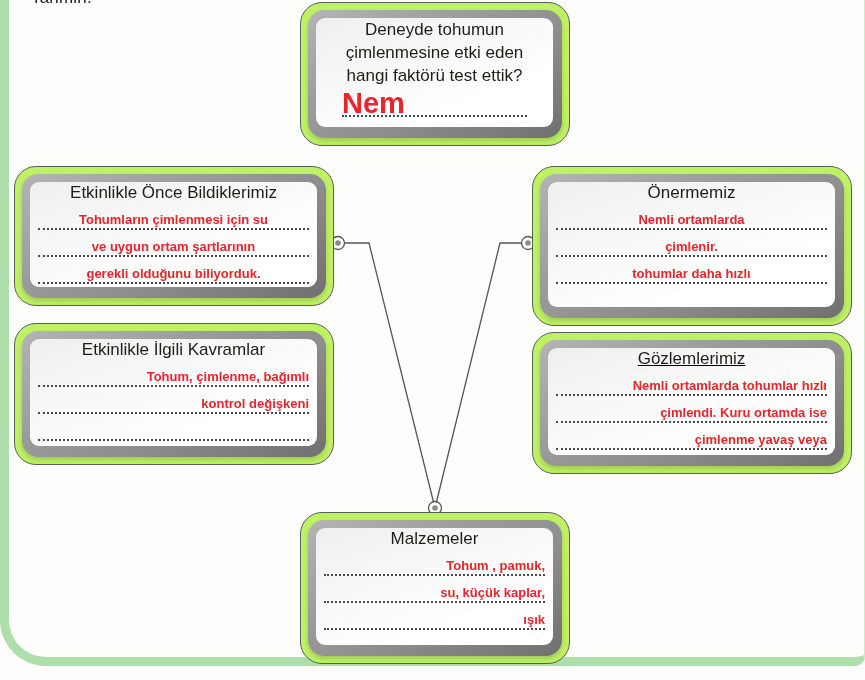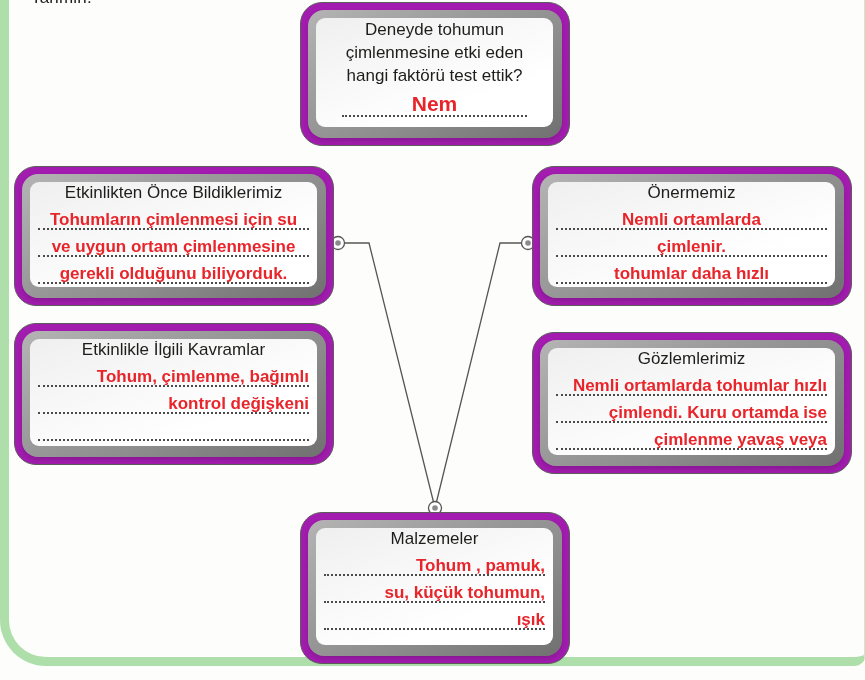--- a/index.html
+++ b/index.html
@@ -50,21 +50,21 @@
     width: 865px;
     height: 680px;
   }
 
   
   .node {
     position: absolute;
     box-sizing: border-box;
     border: 1px solid #5c5c5c;
     border-radius: 22px;
-    background: #a21caf;
+    background: #bef264;
     padding: 7px;
   }
   .node .frame {
     position: relative;
     height: 100%;
     box-sizing: border-box;
     border-radius: 16px;
     background: linear-gradient(150deg, #b4b4b4 0%, #9a9a9a 38%, #8e8e8e 60%, #707070 100%);
     padding: 8px 9px 11px 8px;
     box-shadow: 0 3px 5px rgba(0,0,0,0.16);
@@ -97,52 +97,52 @@
     height: 27px;
     border-bottom: 2px dotted #4a4a4a;
     box-sizing: border-box;
   }
   .ln span {
     position: absolute;
     left: 0;
     right: 0;
     bottom: -2px;
     color: #e8252a;
-    font-size: 17px;
+    font-size: 13px;
     font-weight: bold;
     line-height: 20px;
     white-space: nowrap;
   }
   .ln span.c { text-align: center; }
   .ln span.l { text-align: right; }
 
   
   .answer-line {
     position: relative;
     margin: 2px 26px 0 26px;
     height: 26px;
     border-bottom: 2px dotted #4a4a4a;
   }
   .answer-line span {
     position: absolute;
     left: 0; right: 0;
     bottom: -1px;
-    text-align: center;
+    text-align: left;
     color: #e8252a;
-    font-size: 21px;
+    font-size: 29px;
     font-weight: bold;
     line-height: 25px;
   }
 
   
   #node-question { left: 300px; top: 2px;   width: 270px; height: 144px; }
   #node-prior    { left: 14px;  top: 166px; width: 320px; height: 140px; }
-  #node-claim    { left: 532px; top: 166px; width: 320px; height: 140px; }
+  #node-claim    { left: 532px; top: 166px; width: 320px; height: 160px; }
   #node-concepts { left: 14px;  top: 323px; width: 320px; height: 142px; }
-  #node-obs      { left: 532px; top: 332px; width: 320px; height: 142px; }
+  #node-obs      { left: 532px; top: 332px; width: 320px; height: 142px; text-decoration: underline; }
   #node-materials{ left: 300px; top: 512px; width: 270px; height: 152px; }
 </style>
 </head>
 <body>
 
 <div id="page-frame"></div>
 
 <div id="cut-text">Tahmin.</div>
 
 <svg id="connectors" viewBox="0 0 865 680">
@@ -171,27 +171,27 @@
       <div class="answer-line">
         <span>Nem</span>
       </div>
     </div>
   </div>
 </div>
 
 <div class="node" id="node-prior">
   <div class="frame">
     <div class="panel">
-      <div class="title">Etkinlikten Önce Bildiklerimiz</div>
+      <div class="title">Etkinlikle Önce Bildiklerimiz</div>
       <div class="lines">
         <div class="ln">
             <span class="c">Tohumların çimlenmesi için su</span>
           </div>
         <div class="ln">
-            <span class="c">ve uygun ortam çimlenmesine</span>
+            <span class="c">ve uygun ortam şartlarının</span>
           </div>
         <div class="ln">
             <span class="c">gerekli olduğunu biliyorduk.</span>
           </div>
       </div>
     </div>
   </div>
 </div>
 
 <div class="node" id="node-claim">
@@ -254,21 +254,21 @@
 
 <div class="node" id="node-materials">
   <div class="frame">
     <div class="panel">
       <div class="title">Malzemeler</div>
       <div class="lines">
         <div class="ln">
             <span class="l">Tohum , pamuk,</span>
           </div>
         <div class="ln">
-            <span class="l">su, küçük tohumun,</span>
+            <span class="l">su, küçük kaplar,</span>
           </div>
         <div class="ln">
             <span class="l">ışık</span>
           </div>
         <div class="ln">
             <span class="l"></span>
           </div>
       </div>
     </div>
   </div>

